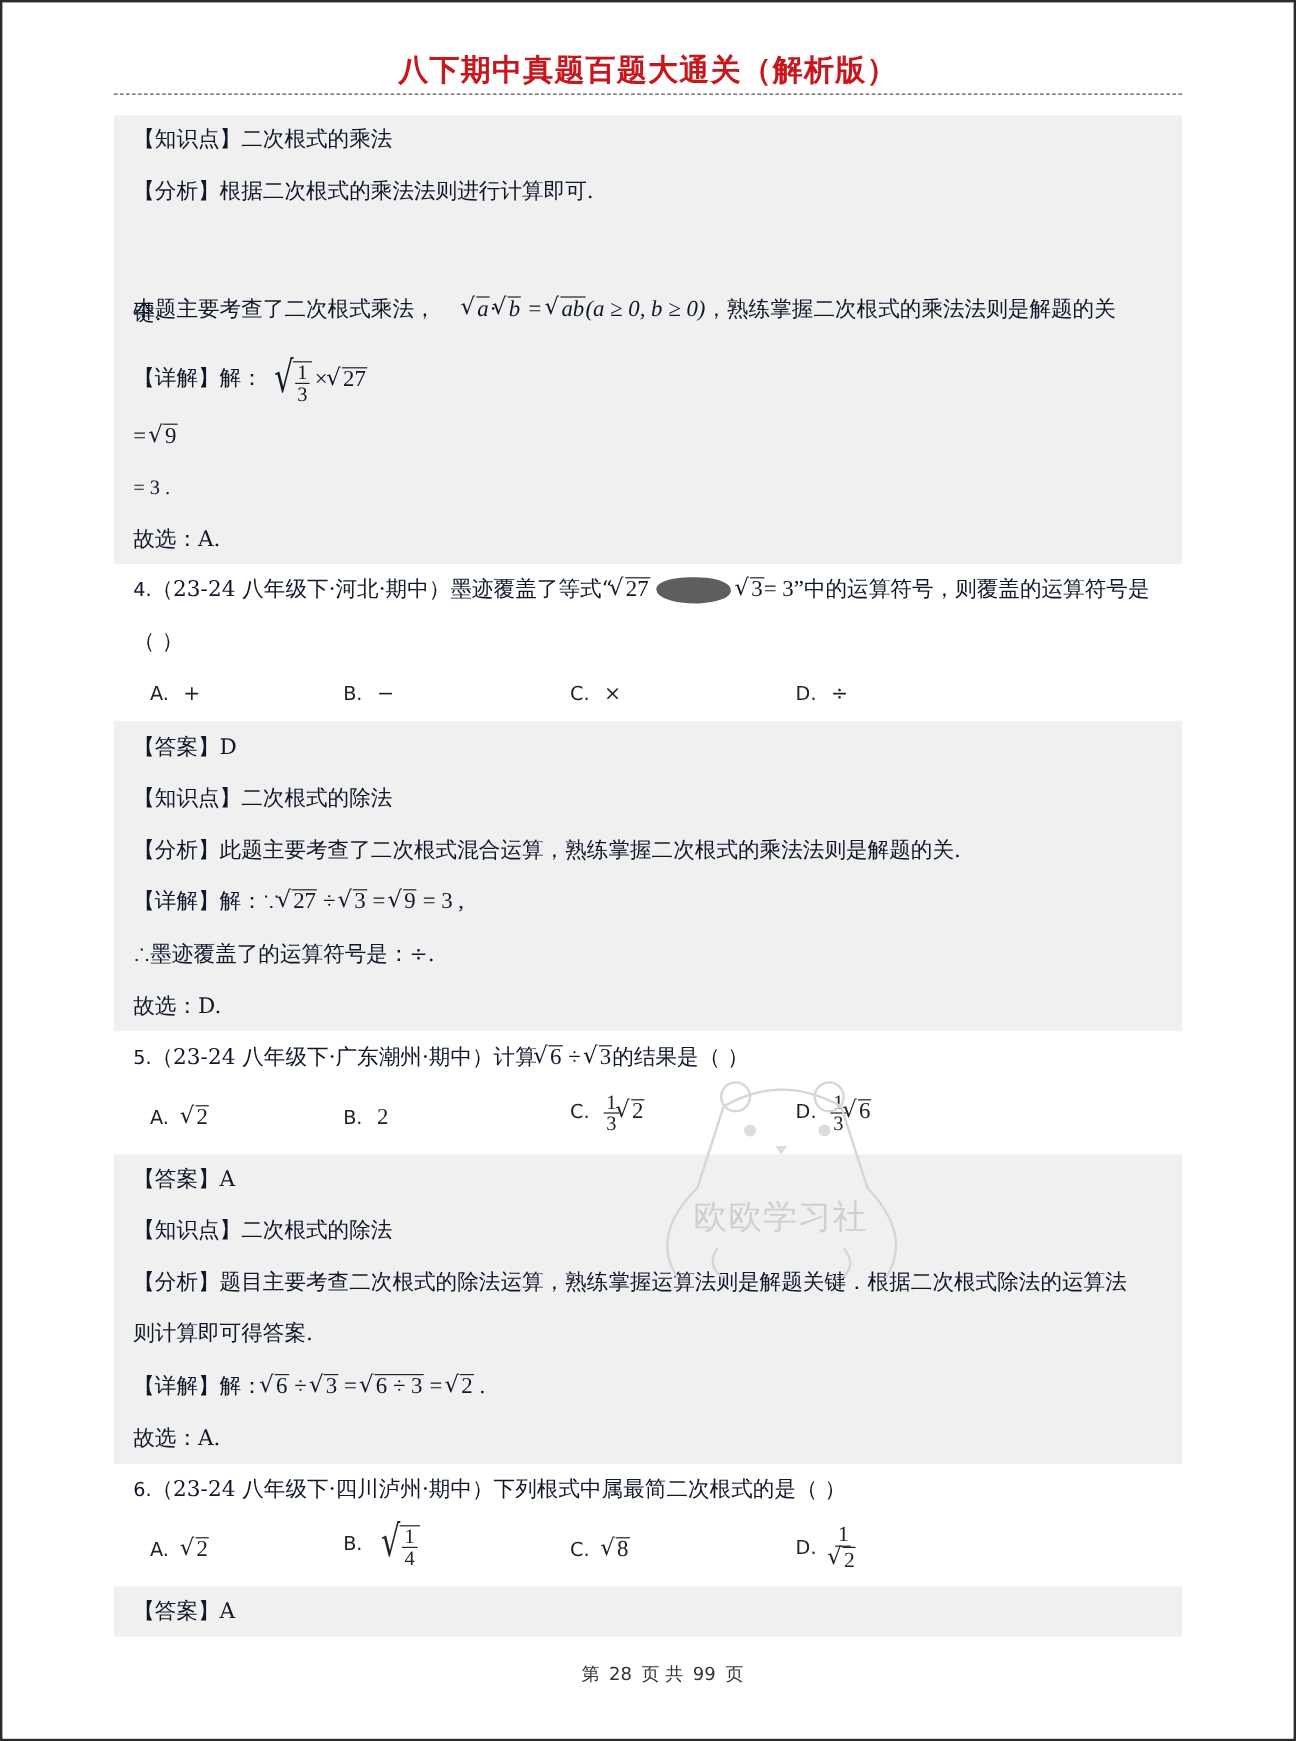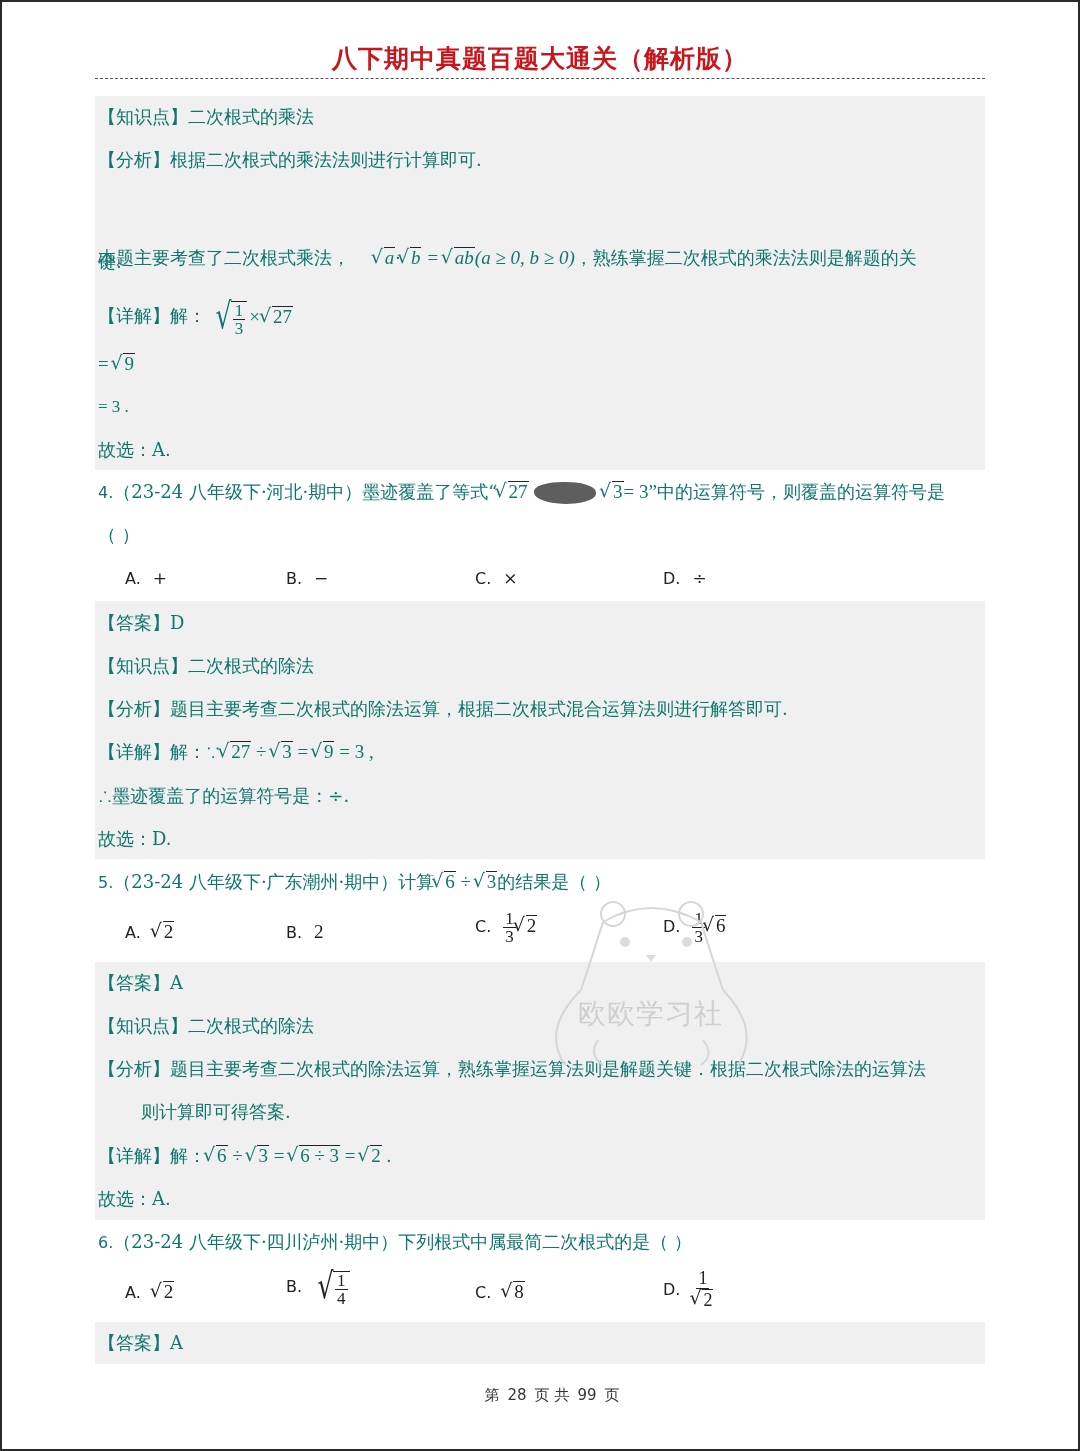--- a/index.html
+++ b/index.html
@@ -19,22 +19,22 @@
     font-family: "DejaVu Sans", "Liberation Sans", sans-serif;
   }
   .title-rule {
     position: absolute; left: 95px; top: 78px; width: 890px; height: 0;
     border-top: 1.5px dashed #555;
   }
   .block {
     position: absolute; left: 95px; width: 890px; background: #f0f0f0;
   }
   .line {
-    position: absolute; left: 98px; font-size: 18px; line-height: 24px;
-    white-space: nowrap; color: #0f766e;
+    position: absolute; left: 111px; font-size: 18px; line-height: 24px;
+    white-space: nowrap; color: #0f172a;
   }
   .latin { font-family: "DejaVu Sans", "Liberation Sans", sans-serif; font-size: 16px; }
   .math { font-family: "Liberation Serif", "DejaVu Serif", serif; font-style: italic; font-size: 19px; }
   .mnum { font-family: "Liberation Serif", "DejaVu Serif", serif; font-size: 19px; }
   .sqrt { display: inline-block; position: relative; padding-left: 10px; }
   .sqrt::before {
     content: "√"; position: absolute; left: -3px; top: -2px; font-style: normal;
     font-family: "DejaVu Serif", serif; font-size: 19px;
   }
   .sqrt .rad { border-top: 1.2px solid #222; padding: 0 1px; display: inline-block; line-height: 20px; }
@@ -109,21 +109,21 @@
 </div>
 <div class="line" style="top:523px;">（    ）</div>
 <div class="opt" style="left:125px;top:568px;"><span class="lbl">A.</span><span>+</span></div>
 <div class="opt" style="left:286px;top:568px;"><span class="lbl">B.</span><span>−</span></div>
 <div class="opt" style="left:475px;top:568px;"><span class="lbl">C.</span><span>×</span></div>
 <div class="opt" style="left:663px;top:568px;"><span class="lbl">D.</span><span>÷</span></div>
 
 <div class="block" style="top:601px;height:258px;"></div>
 <div class="line" style="top:611px;">【答案】D</div>
 <div class="line" style="top:654px;">【知识点】二次根式的除法</div>
-<div class="line" style="top:697px;">【分析】题目主要考查二次根式的除法运算，根据二次根式混合运算法则进行解答即可.</div>
+<div class="line" style="top:697px;">【分析】此题主要考查了二次根式混合运算，熟练掌握二次根式的乘法法则是解题的关.</div>
 <div class="line" style="top:740px;">
   <span>【详解】解：∵</span><span class="mnum"><span class="sqrt"><span class="rad">27</span></span> ÷ <span class="sqrt"><span class="rad">3</span></span> = <span class="sqrt"><span class="rad">9</span></span> = 3 ,</span>
 </div>
 <div class="line" style="top:784px;">∴墨迹覆盖了的运算符号是：÷.</div>
 <div class="line" style="top:827px;">故选：D.</div>
 
 <div class="line" style="top:870px;">
   <span class="latin">5.</span><span>（23-24 八年级下·广东潮州·期中）</span><span>计算</span><span class="mnum"><span class="sqrt"><span class="rad">6</span></span> ÷ <span class="sqrt"><span class="rad">3</span></span></span><span>的结果是（    ）</span>
 </div>
 <div class="opt" style="left:125px;top:921px;"><span class="lbl">A.</span><span class="mnum sqrt"><span class="rad">2</span></span></div>
@@ -134,21 +134,21 @@
     </span><span class="mnum sqrt"><span class="rad">2</span></span></div>
 <div class="opt" style="left:663px;top:910px;"><span class="lbl">D.</span><span class="frac">
       <span class="num">1</span>
       <span>3</span>
     </span><span class="mnum sqrt"><span class="rad">6</span></span></div>
 
 <div class="block" style="top:962px;height:258px;"></div>
 <div class="line" style="top:971px;">【答案】A</div>
 <div class="line" style="top:1014px;">【知识点】二次根式的除法</div>
 <div class="line" style="top:1057px;">【分析】题目主要考查二次根式的除法运算，熟练掌握运算法则是解题关键．根据二次根式除法的运算法</div>
-<div class="line" style="top:1100px;margin-left:43px;">则计算即可得答案.</div>
+<div class="line" style="top:1100px;">则计算即可得答案.</div>
 <div class="line" style="top:1144px;">
   <span>【详解】解：</span><span class="mnum"><span class="sqrt"><span class="rad">6</span></span> ÷ <span class="sqrt"><span class="rad">3</span></span> = <span class="sqrt"><span class="rad">6 ÷ 3</span></span> = <span class="sqrt"><span class="rad">2</span></span> .</span>
 </div>
 <div class="line" style="top:1187px;">故选：A.</div>
 
 <div class="line" style="top:1230px;">
   <span class="latin">6.</span><span>（23-24 八年级下·四川泸州·期中）</span><span>下列根式中属最简二次根式的是（    ）</span>
 </div>
 <div class="opt" style="left:125px;top:1281px;"><span class="lbl">A.</span><span class="mnum sqrt"><span class="rad">2</span></span></div>
 <div class="opt" style="left:286px;top:1266px;"><span class="lbl" style="vertical-align:middle;">B.</span><span class="bigsqrt">

